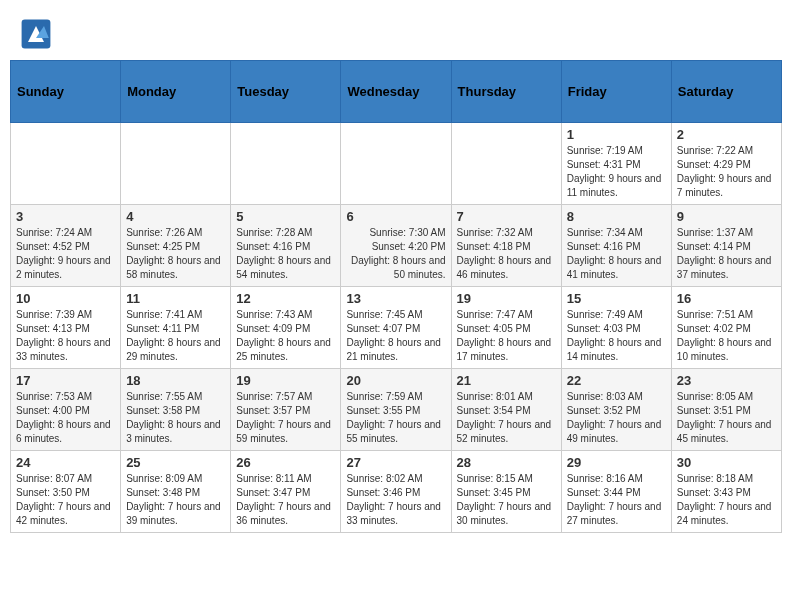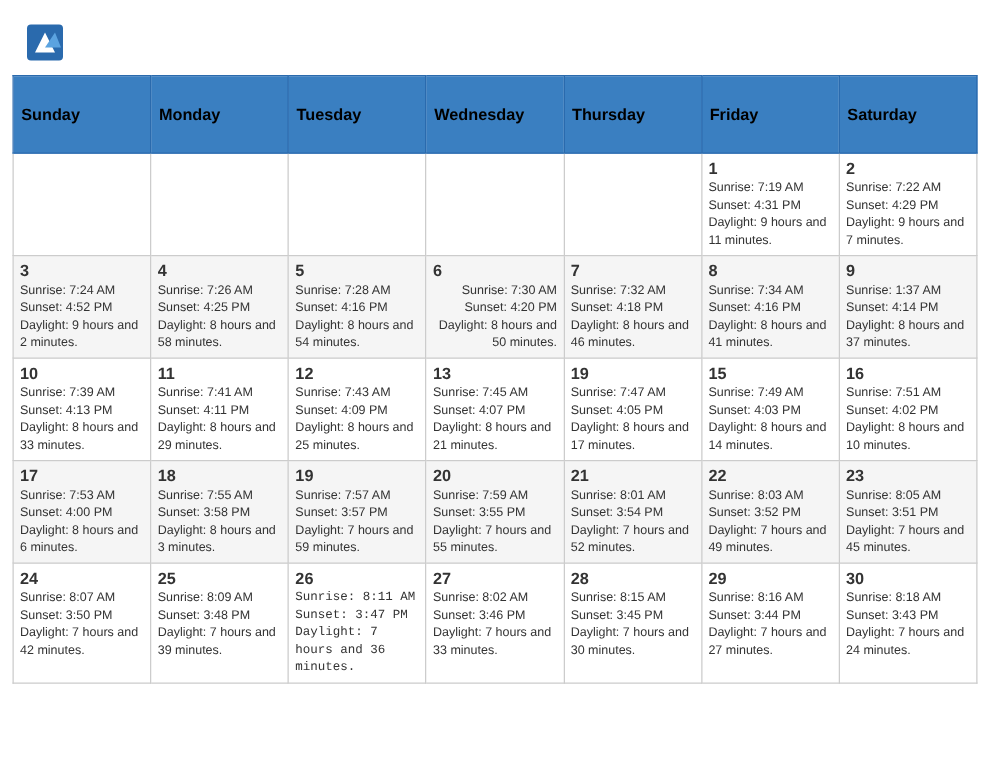--- a/index.html
+++ b/index.html
@@ -289,21 +289,21 @@
 Daylight: 7 hours and 42 minutes.</div>
         </td>
         <td>
           <span class="day-num">25</span>
           <div class="day-info" style="white-space: pre-line;">Sunrise: 8:09 AM
 Sunset: 3:48 PM
 Daylight: 7 hours and 39 minutes.</div>
         </td>
         <td>
           <span class="day-num">26</span>
-          <div class="day-info" style="white-space: pre-line; font-family: Liberation Mono, monospace;">Sunrise: 8:11 AM
+          <div class="day-info" style="white-space: pre-line;">Sunrise: 8:11 AM
 Sunset: 3:47 PM
 Daylight: 7 hours and 36 minutes.</div>
         </td>
         <td>
           <span class="day-num">27</span>
           <div class="day-info" style="white-space: pre-line;">Sunrise: 8:02 AM
 Sunset: 3:46 PM
 Daylight: 7 hours and 33 minutes.</div>
         </td>
         <td>

